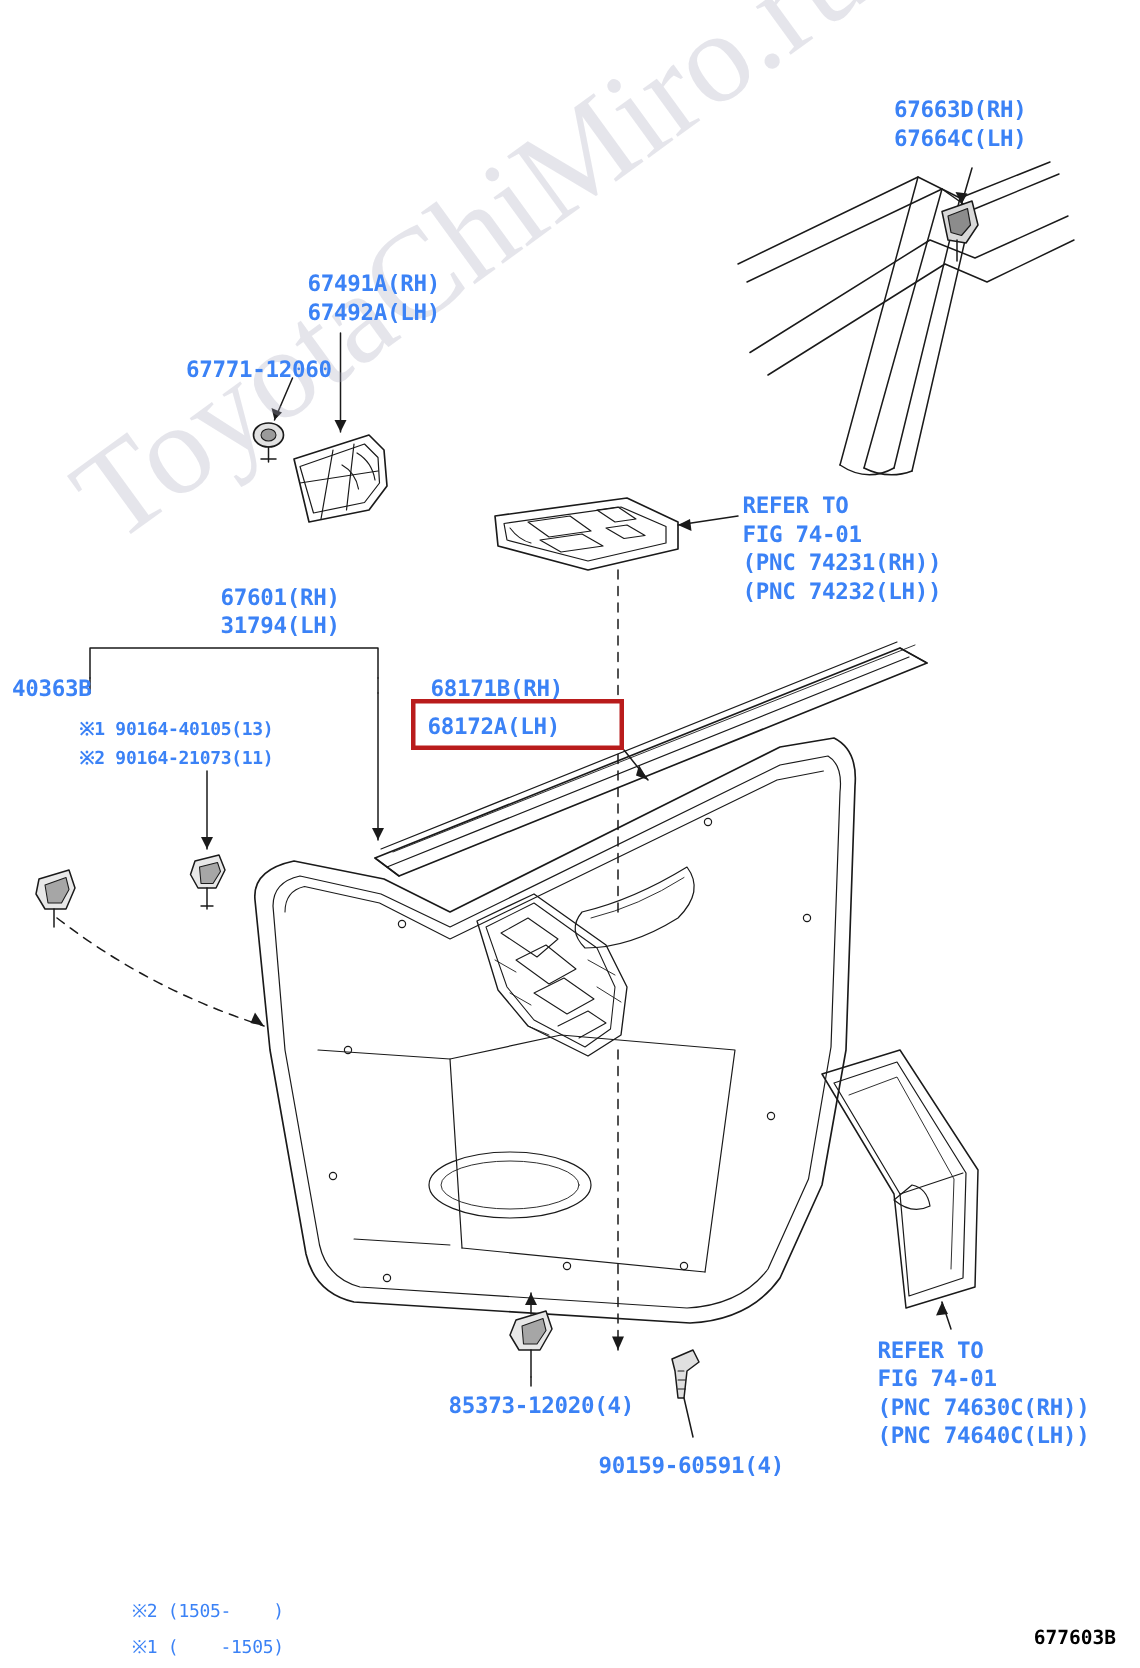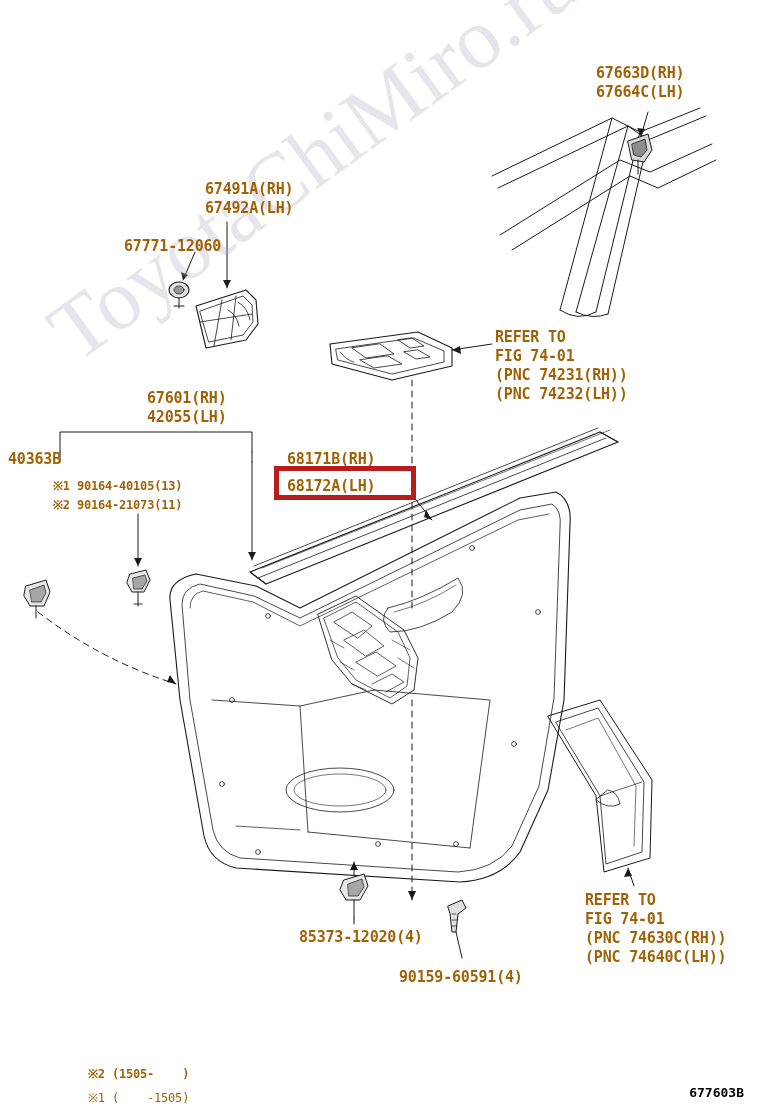--- a/index.html
+++ b/index.html
@@ -17,29 +17,29 @@
     color: #000000;
   }
   .lbl {
     position: absolute;
     font-family: "DejaVu Sans Mono", "Liberation Mono", monospace;
     font-size: 15px;
     font-weight: bold;
     line-height: 19px;
     white-space: pre;
     letter-spacing: -0.2px;
-    color: #a16207;
+    color: #3b82f6;
   }
   .lbl.small {
     font-size: 12px;
     line-height: 17px;
   }
   .highlight-box {
     position: absolute;
-    border: 5px solid #b91c1c;
+    border: 3px solid #b91c1c;
     background: #ffffff;
     box-sizing: border-box;
   }
   .watermark {
     position: absolute;
     left: 30px;
     top: 300px;
     width: 760px;
     font-family: "Liberation Serif", serif;
     font-size: 86px;
@@ -225,34 +225,34 @@
   <div class="lbl" style="left:596px; top:64px;">67663D(RH)
 67664C(LH)</div>
   <div class="lbl" style="left:176px; top:180px;margin-left:29px;">67491A(RH)
 67492A(LH)</div>
   <div class="lbl" style="left:124px; top:237px;">67771-12060</div>
   <div class="lbl" style="left:495px; top:328px;">REFER TO
 FIG 74-01
 (PNC 74231(RH))
 (PNC 74232(LH))</div>
   <div class="lbl" style="left:147px; top:389px;">67601(RH)
-42055(LH)</div>
+31794(LH)</div>
   <div class="lbl" style="left:8px; top:450px;">40363B</div>
   <div class="lbl" style="left:287px; top:450px;">68171B(RH)</div>
   <div class="lbl small" style="left:53px; top:478px;">※1 90164-40105(13)</div>
   <div class="lbl small" style="left:53px; top:497px;">※2 90164-21073(11)</div>
   <div class="lbl" style="left:299px; top:928px;">85373-12020(4)</div>
   <div class="lbl" style="left:399px; top:968px;">90159-60591(4)</div>
   <div class="lbl" style="left:585px; top:891px;">REFER TO
 FIG 74-01
 (PNC 74630C(RH))
 (PNC 74640C(LH))</div>
 
   <div class="highlight-box" style="left:274px; top:466px; width:142px; height:34px;">
     <div class="lbl" style="left:8px; top:6px;">68172A(LH)</div>
   </div>
 
   <div class="lbl small" style="left:88px; top:1046px; font-weight:normal;margin-top:44px;">※1 (    -1505)</div>
-  <div class="lbl small" style="left:88px; top:1066px; font-weight:bold;">※2 (1505-    )</div>
+  <div class="lbl small" style="left:88px; top:1066px; font-weight:normal;">※2 (1505-    )</div>
 
   <div class="corner-code">677603B</div>
 
 </div>
 
 </body></html>

